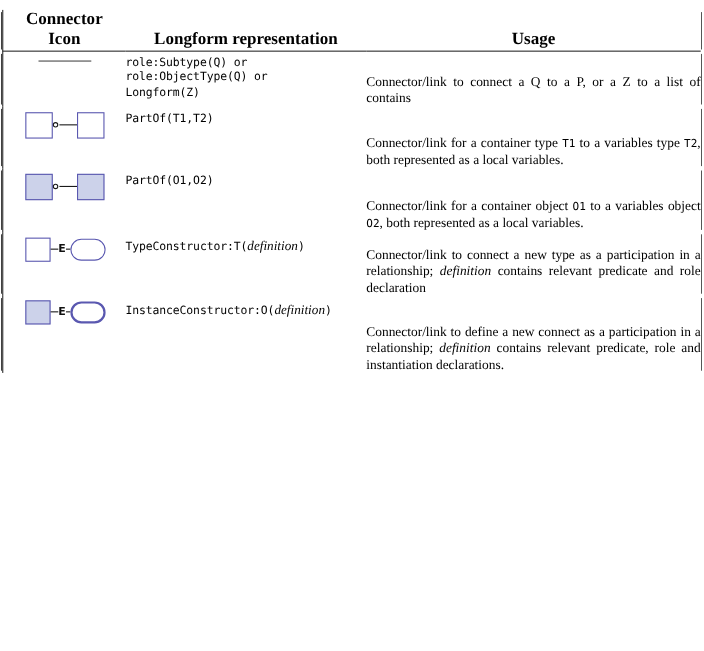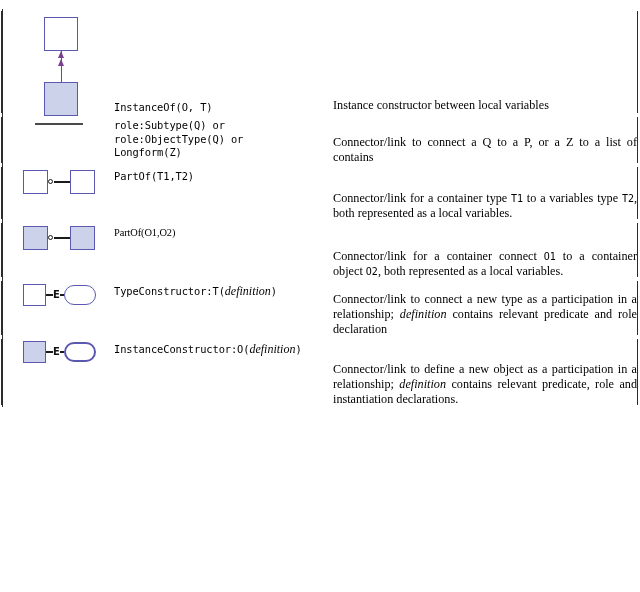--- a/index.html
+++ b/index.html
@@ -175,35 +175,30 @@
 
 <div class="table-wrap">
 <table class="conn">
   <colgroup>
     <col class="col-icon">
         <col class="col-long">
         <col class="col-usage">
   </colgroup>
 
   <tbody>
-
-
-  <tr>
-    <td class="cell first col-icon" style="height:106px;">
-      <div class="icon-box" style="height:106px;">
-        <span class="abs sq" style="left:41px; top:8px; width:34px; height:34px;"></span>
-        <span class="abs vline" style="left:57.5px; top:42px; width:1.4px; height:32px;"></span>
-        <span class="abs arrowhead-up small" style="left:54.6px; top:42px;"></span>
-        <span class="abs arrowhead-up small" style="left:54.6px; top:50px;"></span>
-        <span class="abs sq filled" style="left:41px; top:73px; width:34px; height:34px;"></span>
-      </div>
-    </td>
-    <td class="cell col-long c-long">InstanceOf(O, T)</td>
-    <td class="cell last col-usage c-usage bottomalign">Instance constructor between local variables</td>
-  </tr>
+        <tr>
+    <th class="cell first botrule hdr hdr-icon col-icon">
+      <div>Connector</div>
+      <div>Icon</div>
+    </th>
+    <th class="cell botrule hdr hdr-long col-long">Longform representation</th>
+    <th class="cell last botrule hdr hdr-usage col-usage">Usage</th>
+  </tr>
+
+
 
   <tr>
     <td class="cell first col-icon" style="height:50px;">
       <div class="icon-box" style="height:50px;">
         <span class="abs plainline" style="left:32px; top:8px; width:48px;"></span>
       </div>
     </td>
     <td class="cell col-long c-long" style="vertical-align:top; padding-top:4px;">
       <div>role:Subtype(Q) or</div>
       <div>role:ObjectType(Q) or</div>
@@ -229,23 +224,23 @@
 
   <tr>
     <td class="cell first col-icon" style="height:58px;">
       <div class="icon-box" style="height:58px;">
         <span class="abs sq filled" style="left:20px; top:5px; width:25px; height:24px;"></span>
         <span class="abs circ" style="left:45px; top:14px;"></span>
         <span class="abs hline-blk" style="left:51px; top:16.3px; width:17px; height:1.6px;"></span>
         <span class="abs sq filled" style="left:67px; top:5px; width:25px; height:24px;"></span>
       </div>
     </td>
-    <td class="cell col-long c-long" style="vertical-align:top; padding-top:5px;font-family:Liberation Serif, serif;">PartOf(O1,O2)</td>
-    <td class="cell last col-usage c-usage">
-      <span>Connector/link for a container connect </span><span class="tt">O1</span><span> to a container object </span><span class="tt">O2</span><span>, both represented as a local variables.</span>
+    <td class="cell col-long c-long" style="vertical-align:top; padding-top:5px;">PartOf(O1,O2)</td>
+    <td class="cell last col-usage c-usage">
+      <span>Connector/link for a container object </span><span class="tt">O1</span><span> to a variables object </span><span class="tt">O2</span><span>, both represented as a local variables.</span>
     </td>
   </tr>
 
   <tr>
     <td class="cell first col-icon" style="height:58px;">
       <div class="icon-box" style="height:58px;">
         <span class="abs sq" style="left:20px; top:5px; width:23px; height:22px;"></span>
         <span class="abs hline-blk" style="left:43px; top:15px; width:7px; height:1.8px;"></span>
         <span class="abs ee" style="left:50px; top:11px;">E</span>
         <span class="abs hline-blk" style="left:57px; top:15px; width:4px; height:1.8px;"></span>
@@ -263,19 +258,19 @@
       <div class="icon-box" style="height:70px;">
         <span class="abs sq filled" style="left:20px; top:4px; width:23px; height:22px;"></span>
         <span class="abs hline-blk" style="left:43px; top:14px; width:7px; height:1.8px;"></span>
         <span class="abs ee" style="left:50px; top:10px;">E</span>
         <span class="abs hline-blk" style="left:57px; top:14px; width:4px; height:1.8px;"></span>
         <span class="abs rrect thick" style="left:61px; top:5px; width:32px; height:20px;"></span>
       </div>
     </td>
     <td class="cell col-long c-long" style="vertical-align:top; padding-top:5px;margin-left:12px;"><span>InstanceConstructor:O(</span><span class="ital">definition</span><span>)</span></td>
     <td class="cell last col-usage c-usage">
-      <span>Connector/link to define a new object as a participation in a relationship; </span><span class="ital">definition</span><span> contains relevant predicate, role and instantiation declarations.</span>
+      <span>Connector/link to define a new connect as a participation in a relationship; </span><span class="ital">definition</span><span> contains relevant predicate, role and instantiation declarations.</span>
     </td>
   </tr>
 
 </tbody>
     </table>
 </div>
 
 </body></html>

